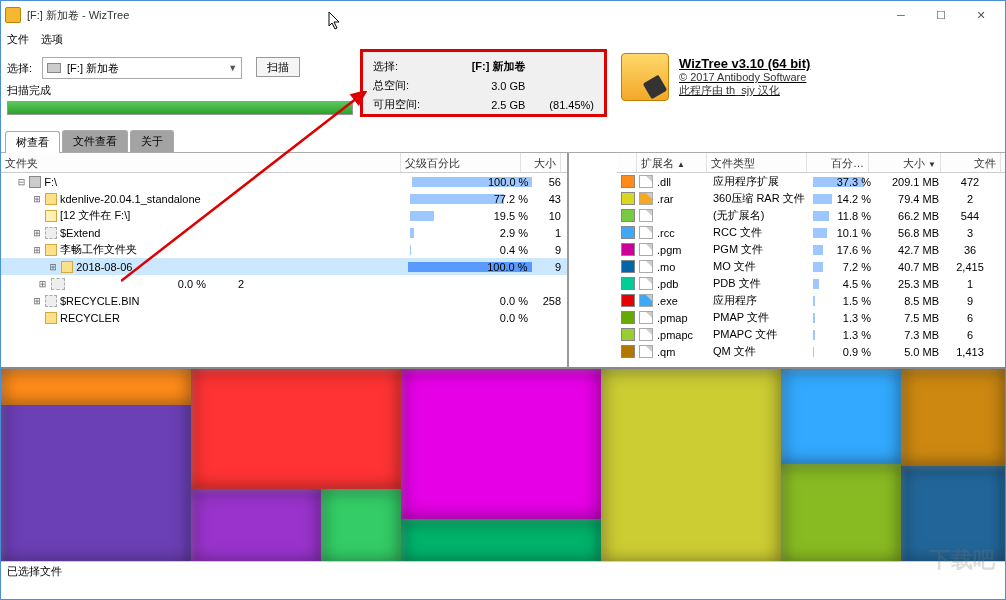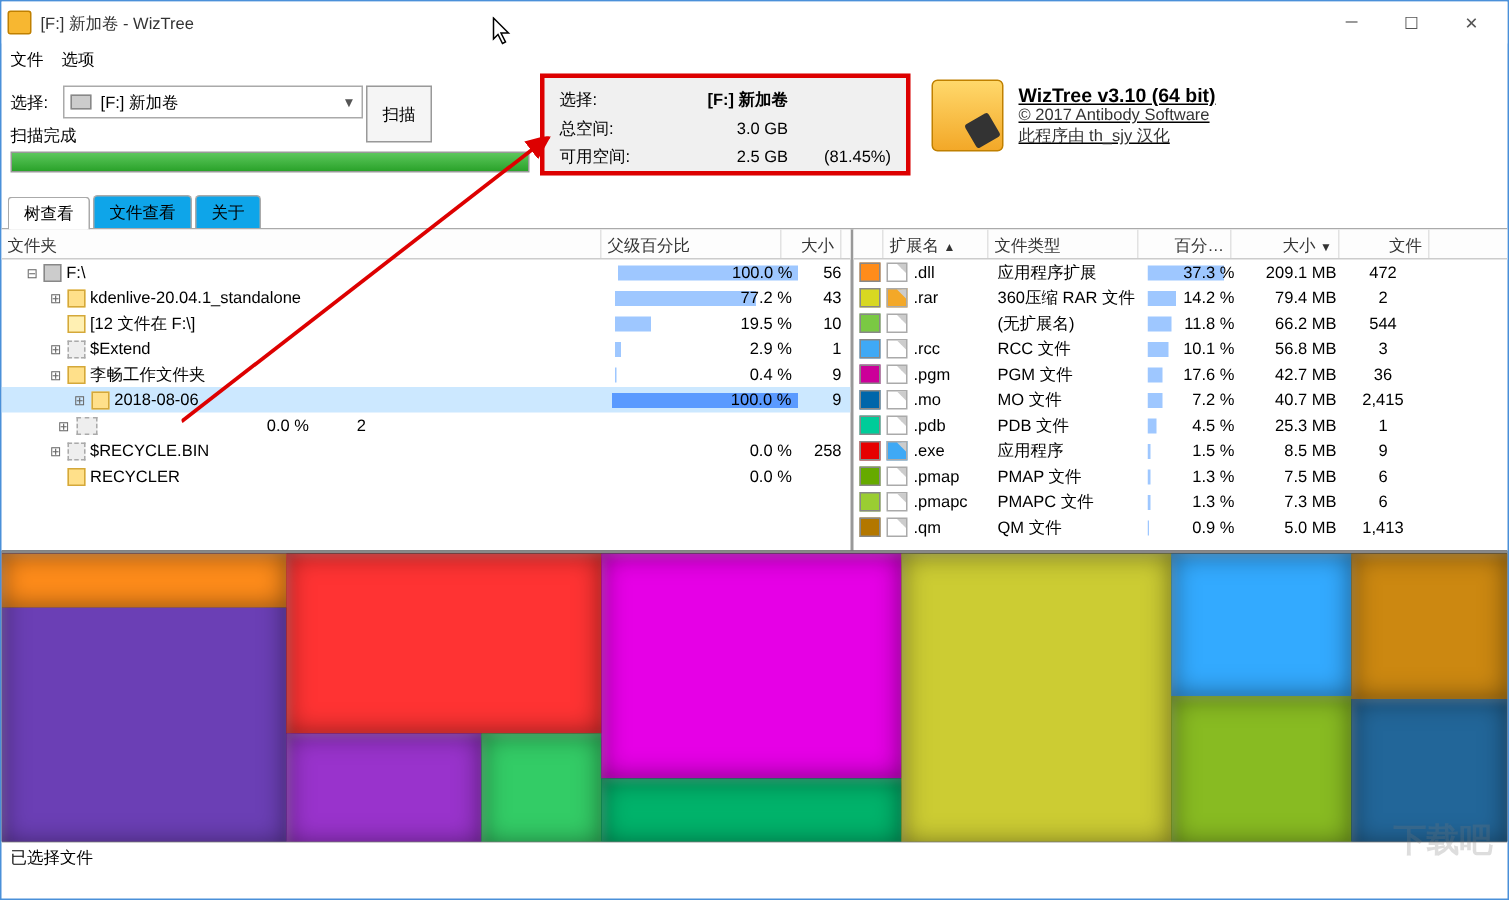--- a/index.html
+++ b/index.html
@@ -9,43 +9,43 @@
 .titlebar .title { flex: 1; color: #333; }
 .winbtns { display: flex; }
 .winbtn { width: 40px; height: 22px; display: flex; align-items: center; justify-content: center; color: #555; }
 .menubar { height: 20px; display: flex; align-items: center; padding: 0 6px; gap: 12px; }
 .menuitem { color: #000; cursor: default; }
 .toolrow { display: flex; align-items: flex-start; padding: 4px 6px; position: relative; height: 78px; }
 .sel-label { padding-top: 8px; margin-right: 10px; }
 .drive-combo { width: 200px; height: 22px; border: 1px solid #aaa; background: #fff; display: flex; align-items: center; padding: 0 4px; margin-top: 4px; }
 .drive-combo .hdd-icon { width: 14px; height: 10px; background: #ccc; border: 1px solid #888; margin-right: 6px; }
 .drive-combo .chev { margin-left: auto; font-size: 9px; color: #555; }
-.scan-btn { height: 38px; padding: 0 10px; border: 1px solid #999; background: #f5f5f5; margin-left: 2px; margin-top: 4px; cursor: pointer; }
+.scan-btn { height: 20px; padding: 0 10px; border: 1px solid #999; background: #f5f5f5; margin-left: 14px; margin-top: 4px; cursor: pointer; }
 .scan-state-row { position: absolute; left: 6px; top: 34px; font-size: 11px; }
 .progress { position: absolute; left: 6px; top: 52px; width: 346px; height: 14px; background: #fff; border: 1px solid #999; }
 .progress-fill { width: 100%; height: 100%; background: linear-gradient(#5cc75c,#2aa22a); }
 
 .infobox { position: absolute; left: 359px; top: 48px; width: 247px; height: 68px; border: 3px solid #d00; background: #f0f0f0; padding: 4px 8px; font-size: 11px; }
 .infobox table { width: 100%; }
 .infobox td { padding: 1px 0; }
 .infobox .r { text-align: right; }
 .prodbox { position: absolute; left: 620px; top: 52px; display: flex; align-items: center; text-decoration: underline; }
 .prodbox .logo { width: 48px; height: 48px; background: linear-gradient(#ffd86b,#f3a828); border: 1px solid #c08000; border-radius: 4px; margin-right: 10px; position: relative; }
 .prodbox .logo::after { content: ""; position: absolute; right: 4px; bottom: 4px; width: 18px; height: 18px; background: #333; border-radius: 2px; transform: rotate(-30deg); }
 .prodbox .t1 { font-weight: bold; font-size: 13px; }
 .prodbox .t2, .prodbox .t3 { font-size: 11px; color: #333; }
 
 .arrow-svg { position: absolute; left: 120px; top: 90px; pointer-events: none; }
 .cursor-svg { position: absolute; left: 327px; top: 10px; pointer-events: none; }
 
 .tabs { display: flex; height: 22px; border-bottom: 1px solid #aaa; margin-top: 4px; padding-left: 4px; align-items: flex-end; }
-.tab { padding: 3px 10px; border: 1px solid #aaa; border-bottom: none; background: #0ea5e9; margin-right: 2px; border-radius: 3px 3px 0 0; cursor: default; }
+.tab { padding: 3px 10px; border: 1px solid #aaa; border-bottom: none; background: #a3a3a3; margin-right: 2px; border-radius: 3px 3px 0 0; cursor: default; }
 .tab.active { background: #fff; position: relative; top: 1px; }
 
-.lists { display: flex; height: 214px; }
+.lists { display: flex; height: 214px; gap: 48px; }
 .tree-pane { width: 568px; border-right: 2px solid #999; display: flex; flex-direction: column; }
 .ext-pane { flex: 1; display: flex; flex-direction: column; }
 .col-hdr { display: flex; height: 20px; border-bottom: 1px solid #ccc; background: #fdfdfd; }
 .col-hdr > div { border-right: 1px solid #e2e2e2; padding: 3px 4px; color: #333; }
 .tree-rows, .ext-rows { overflow: hidden; }
 .tree-row { display: flex; align-items: center; height: 17px; padding-left: 4px; }
 .tree-row.selected { background: #cce8ff; }
 .tree-row .indent { display: inline-block; }
 .tree-row .expander { width: 11px; text-align: center; color: #666; font-size: 9px; cursor: pointer; }
 .tree-row .icon { width: 14px; height: 12px; margin: 0 3px; }

